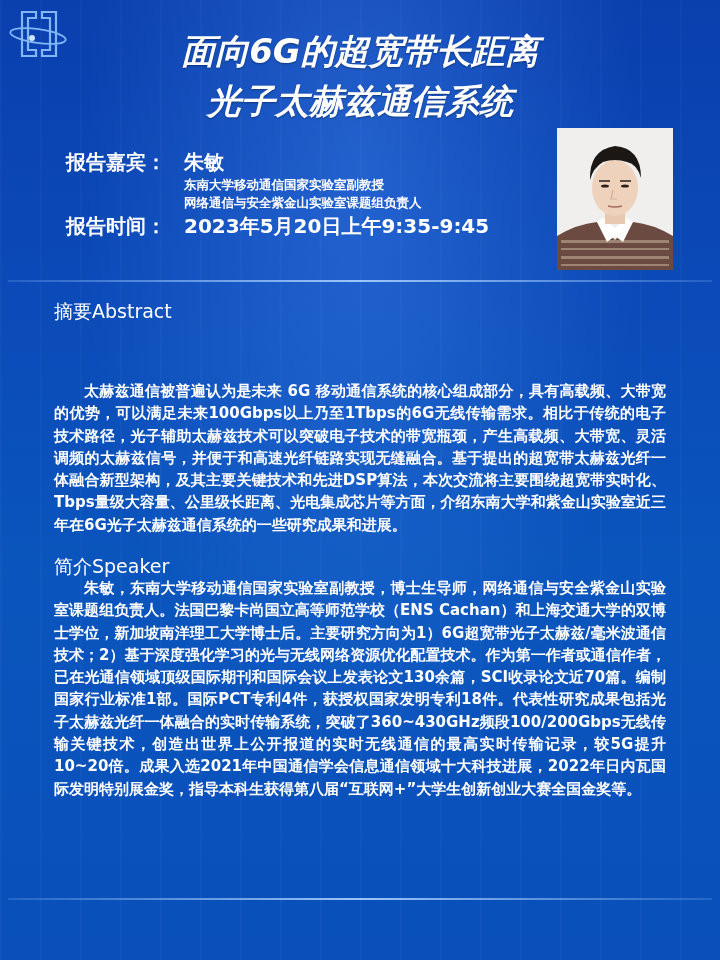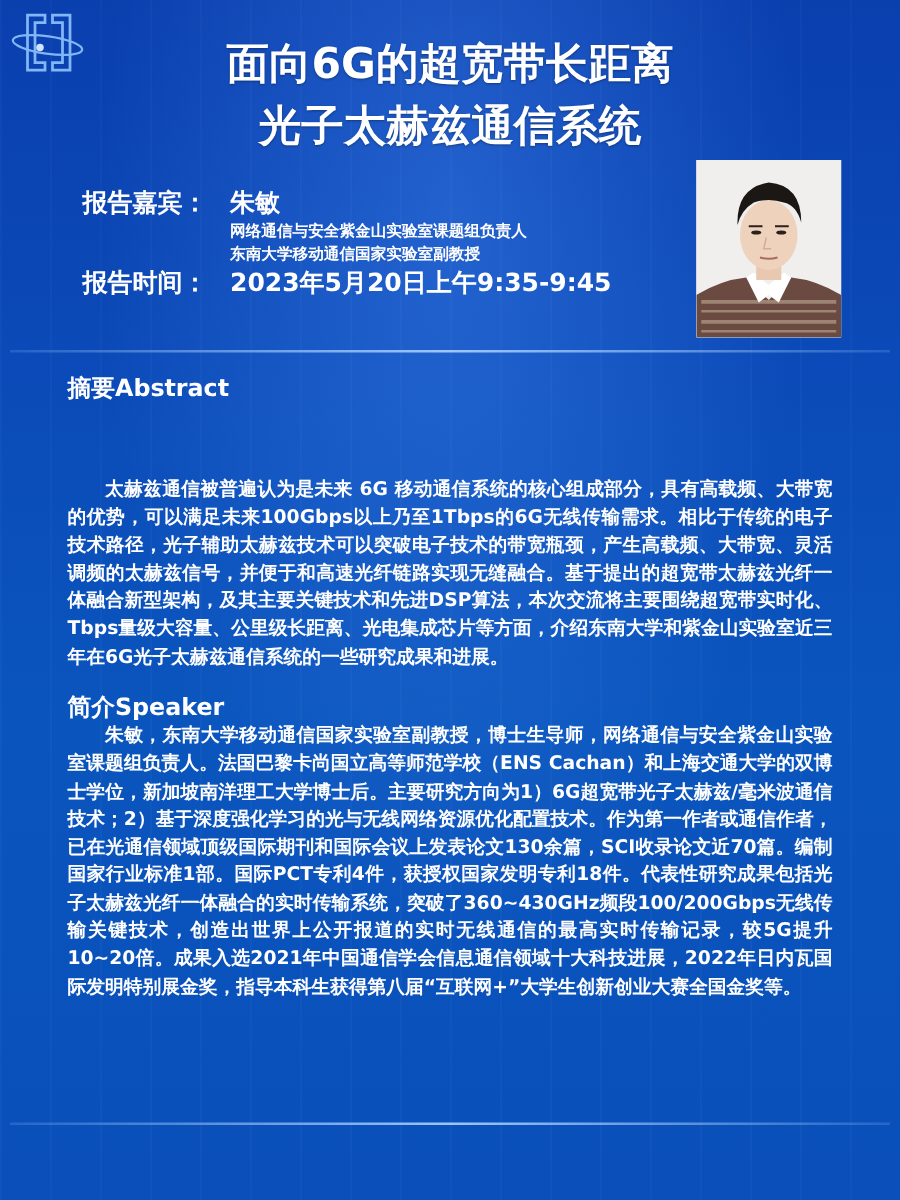--- a/index.html
+++ b/index.html
@@ -14,35 +14,36 @@
   .bg-lines {
     position:absolute; inset:0; pointer-events:none;
     background:
       repeating-linear-gradient(90deg, rgba(255,255,255,0.025) 0 2px, rgba(0,0,0,0) 2px 40px);
   }
   .logo { position:absolute; left:6px; top:4px; width:66px; height:60px; }
   .title {
     position:absolute; left:0; right:0; top:26px; text-align:center;
     font-size:34px; font-weight:bold; line-height:50px; letter-spacing:0px;
     text-shadow:0 1px 2px rgba(0,0,0,0.35);
+    font-style:italic;
   }
   .info { position:absolute; left:66px; top:148px; width:480px; }
   .info-row { display:flex; align-items:baseline; font-size:20px; font-weight:bold; line-height:28px; }
   .info-label { width:118px; flex-shrink:0; }
   .info-sub { margin-left:118px; font-size:12.5px; font-weight:bold; line-height:18px; }
   .photo {
     position:absolute; left:557px; top:128px; width:116px; height:142px;
     background:#f1f0ee; overflow:hidden;
   }
   .divider {
     position:absolute; left:8px; right:8px; height:2px;
     background:linear-gradient(90deg, rgba(140,190,255,0.2), rgba(170,210,255,0.9), rgba(140,190,255,0.2));
   }
   .section-title {
-    position:absolute; left:54px; font-size:19px; line-height:26px; font-weight:bold;
+    position:absolute; left:54px; font-size:19px; line-height:26px; font-weight:normal;
   }
   .para {
     position:absolute; left:54px; width:612px;
     font-size:15px; font-weight:bold; line-height:22.3px;
     text-indent:2em; text-align:justify;
   }
 </style>
 </head>
 <body>
 
@@ -62,22 +63,22 @@
 <div class="title">
   <div>面向6G的超宽带长距离</div>
   <div>光子太赫兹通信系统</div>
 </div>
 
 <div class="info">
   <div class="info-row">
     <span class="info-label">报告嘉宾：</span>
     <span>朱敏</span>
   </div>
+  <div class="info-sub">东南大学移动通信国家实验室副教授</div>
   <div class="info-sub">网络通信与安全紫金山实验室课题组负责人</div>
-  <div class="info-sub">东南大学移动通信国家实验室副教授</div>
   <div class="info-row">
     <span class="info-label">报告时间：</span>
     <span>2023年5月20日上午9:35-9:45</span>
   </div>
 </div>
 
 <div class="photo">
   <svg width="116" height="142" viewBox="0 0 116 142">
     <rect width="116" height="142" fill="#f0efed"></rect>
 

